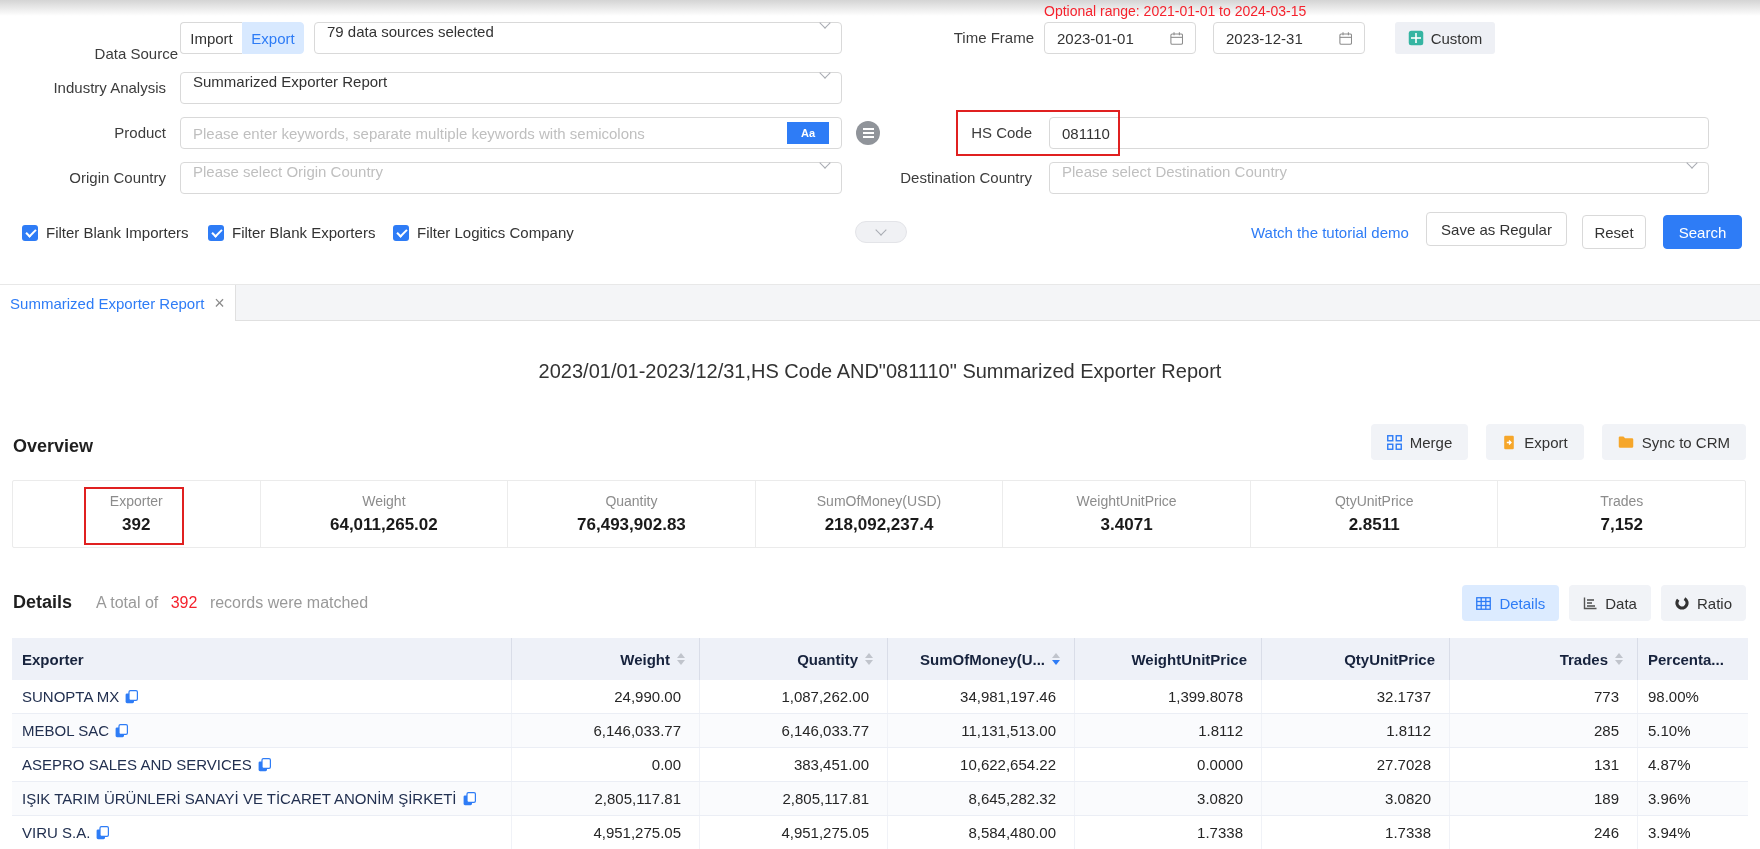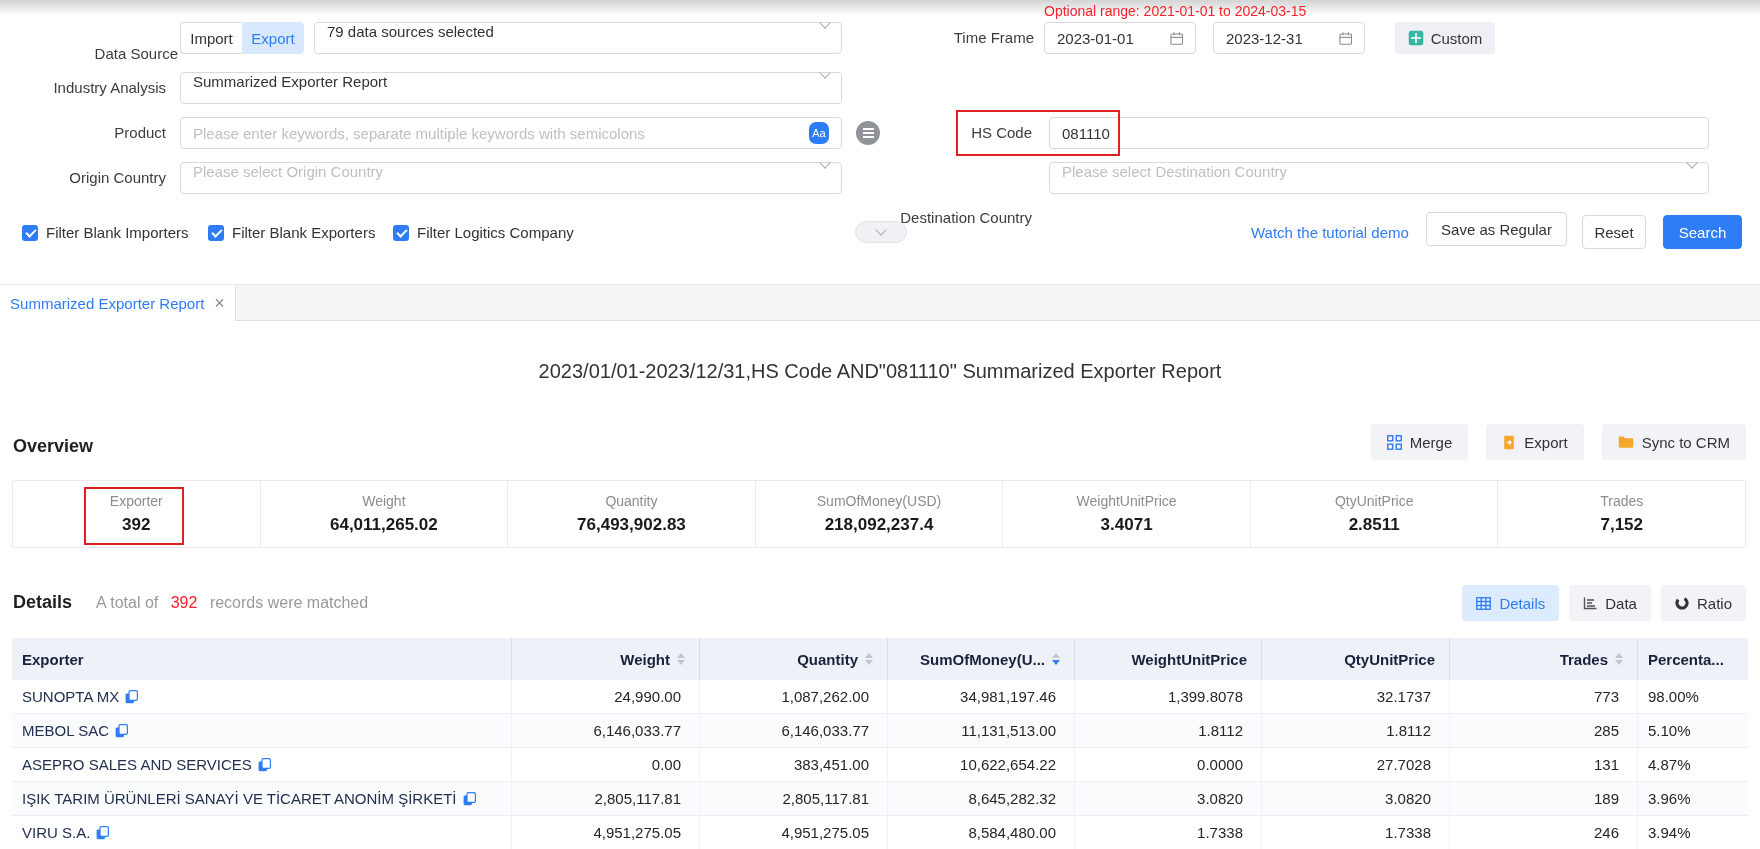--- a/index.html
+++ b/index.html
@@ -21,22 +21,22 @@
   .ctl .ph{color:#bfbfbf;overflow:hidden;white-space:nowrap;}
   .chev{display:inline-block;width:8px;height:8px;border-right:1.4px solid #a8abb2;
         border-bottom:1.4px solid #a8abb2;transform:rotate(45deg);margin-top:-4px;}
   .ctl .chev{margin-left:auto;}
   .tinput{width:100%;height:100%;border:none;outline:none;font-size:15px;color:#333;
         font-family:inherit;padding:0;background:transparent;}
   .tinput::placeholder{color:#bfbfbf;}
   .iwrap{position:absolute;height:32px;border:1px solid #d9d9d9;border-radius:4px;background:#fff;
         display:flex;align-items:center;padding:0 12px;}
   .red-note{position:absolute;font-size:14px;color:#f5222d;white-space:nowrap;}
-  .translate-badge{width:20px;height:22px;border-radius:7px;background:#2e7cf6;color:#fff;
-        font-size:11px;font-weight:normal;display:flex;align-items:center;justify-content:center;flex:none;}
+  .translate-badge{width:42px;height:22px;border-radius:0;background:#2e7cf6;color:#fff;
+        font-size:11px;font-weight:bold;display:flex;align-items:center;justify-content:center;flex:none;}
   .circle-menu{position:absolute;width:24px;height:24px;border-radius:50%;background:#90949a;
         display:flex;flex-direction:column;align-items:center;justify-content:center;gap:2.5px;cursor:pointer;}
   .circle-menu i{display:block;width:11px;height:1.6px;background:#fff;}
   .gbtn{position:absolute;height:32px;border-radius:3px;background:#eef0f5;display:flex;
         align-items:center;justify-content:center;gap:7px;font-size:15px;color:#333;cursor:pointer;}
   .cbx-item{position:absolute;display:flex;align-items:center;gap:8px;font-size:15px;color:#333;cursor:pointer;}
   .cbx{position:relative;width:16px;height:16px;border-radius:3px;background:#2e7cf6;flex:none;}
   .cbx::after{content:"";position:absolute;left:3.5px;top:4px;width:8px;height:4px;
         border-left:2px solid #fff;border-bottom:2px solid #fff;transform:rotate(-45deg);}
   .expander{position:absolute;width:52px;height:22px;border-radius:11px;background:#f0f1f4;
@@ -164,21 +164,21 @@
   <div class="flabel" style="left:940px;top:117px;width:92px;">HS Code</div>
   <div class="iwrap" style="left:1049px;top:117px;width:660px;">
     <input class="tinput" value="081110" style="">
   </div>
 
   <div class="flabel" style="left:0;top:162px;width:166px;">Origin Country</div>
   <div class="ctl" style="left:180px;top:162px;width:662px;">
     <span class="ph">Please select Origin Country</span>
     <span class="chev"></span>
   </div>
-  <div class="flabel" style="left:880px;top:162px;width:152px;margin-top:40px;">Destination Country</div>
+  <div class="flabel" style="left:880px;top:162px;width:152px;">Destination Country</div>
   <div class="ctl" style="left:1049px;top:162px;width:660px;">
     <span class="ph">Please select Destination Country</span>
     <span class="chev"></span>
   </div>
 
   <div class="cbx-item" style="left:22px;top:224px;">
     <span class="cbx"></span>
     <span>Filter Blank Importers</span>
   </div>
   <div class="cbx-item" style="left:208px;top:224px;">

